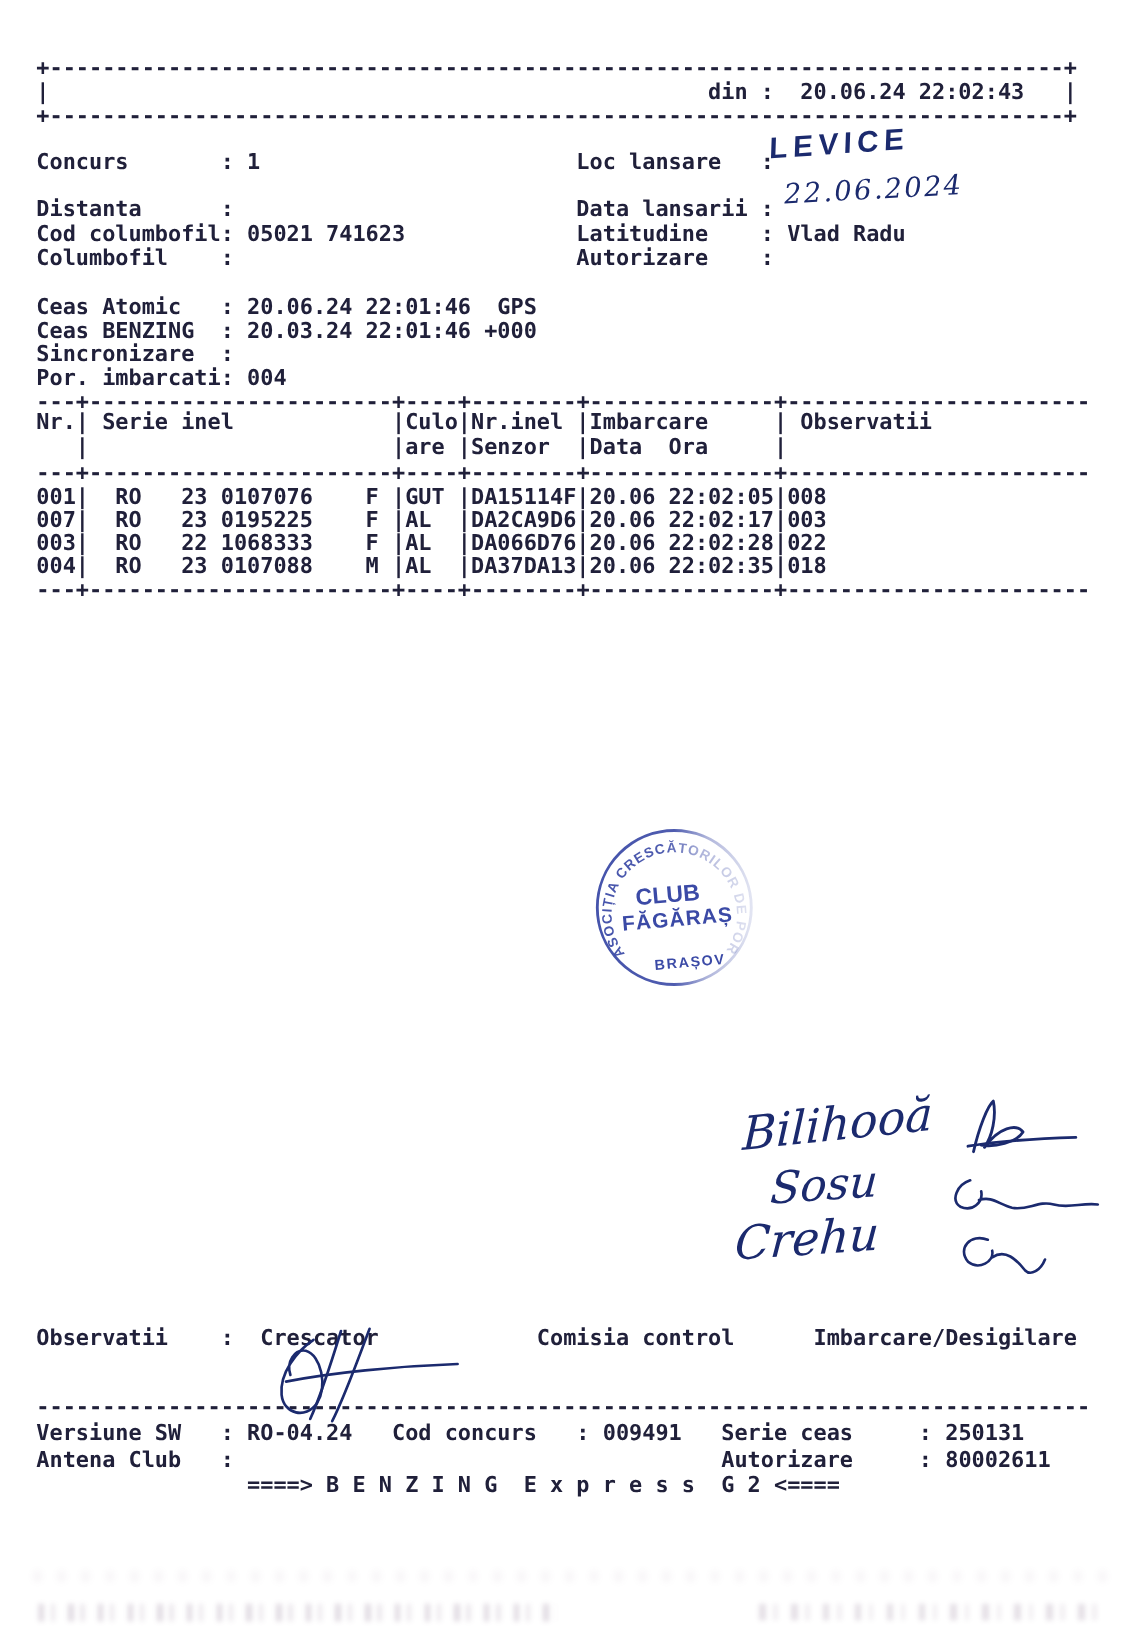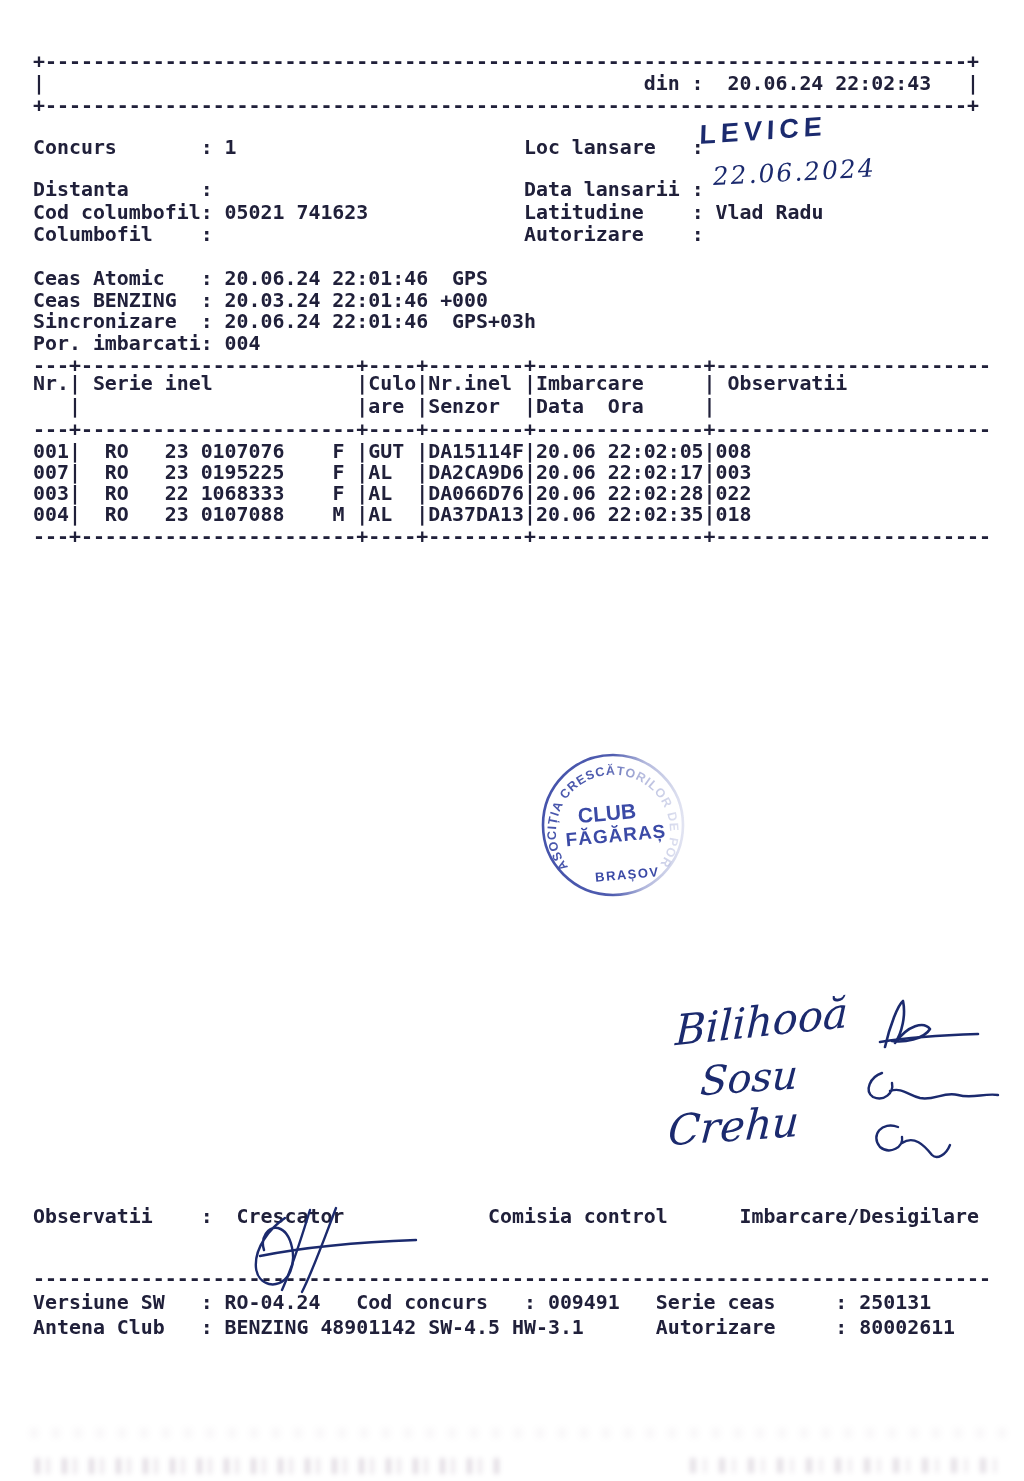--- a/index.html
+++ b/index.html
@@ -93,21 +93,20 @@
       <span style="left:16ch">20.06.24 22:01:46  GPS</span>
     </div>
     <div class="line" style="top:290px">
       <span style="left:0ch">Ceas BENZING</span>
       <span style="left:14ch">:</span>
       <span style="left:16ch">20.03.24 22:01:46 +000</span>
     </div>
     <div class="line" style="top:311px">
       <span style="left:0ch">Sincronizare</span>
       <span style="left:14ch">:</span>
-      <span style="left:16ch">20.06.24 22:01:46  GPS+03h</span>
     </div>
     <div class="line" style="top:333px">
       <span style="left:0ch">Por. imbarcati</span>
       <span style="left:14ch">:</span>
       <span style="left:16ch">004</span>
     </div>
 
     <div class="line" style="top:355px">---+-----------------------+----+--------+--------------+-----------------------</div>
     <div class="line" style="top:373px">
       <span style="left:0ch">Nr.</span>
@@ -221,24 +220,26 @@
       <span style="left:27ch">Cod concurs</span>
       <span style="left:41ch">:</span>
       <span style="left:43ch">009491</span>
       <span style="left:52ch">Serie ceas</span>
       <span style="left:67ch">:</span>
       <span style="left:69ch">250131</span>
     </div>
     <div class="line" style="top:1317px">
       <span style="left:0ch">Antena Club</span>
       <span style="left:14ch">:</span>
-      <span style="left:16ch">BENZING 48901142 SW-4.5 HW-3.1</span>
       <span style="left:52ch">Autorizare</span>
       <span style="left:67ch">:</span>
       <span style="left:69ch">80002611</span>
+    </div>
+    <div class="line" style="top:1339px">
+      <span style="left:16ch">====&gt; B E N Z I N G  E x p r e s s  G 2 &lt;====</span>
     </div>
   </div>
 
   <div class="hand-caps" style="left:700px; top:120px; font-size:27px; font-weight:bold; letter-spacing:5px; transform:rotate(-4deg) skewX(-6deg);">LEVICE</div>
   <div class="hand" style="left:712px; top:162px; font-size:25px; letter-spacing:2px; transform:rotate(-3deg);">22.06.2024</div>
 
   <div class="hand" style="left:676px; top:1006px; font-size:42px; transform:rotate(-6deg) skewX(-8deg);">Bilihooă</div>
   <div class="hand" style="left:702px; top:1058px; font-size:40px; transform:rotate(-4deg) skewX(-8deg);">Sosu</div>
   <div class="hand" style="left:670px; top:1106px; font-size:42px; transform:rotate(-4deg) skewX(-8deg);">Crehu</div>
 

